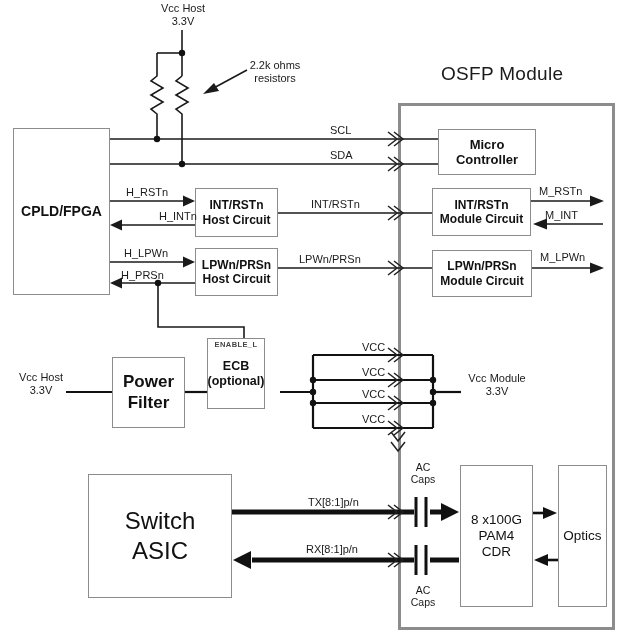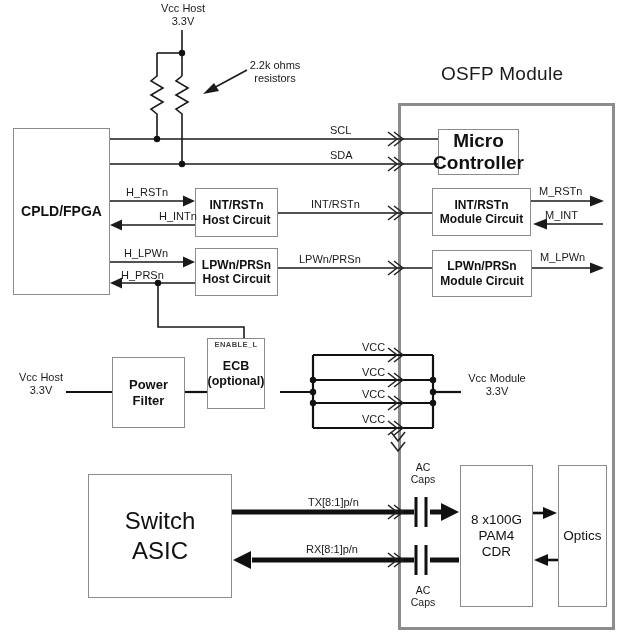--- a/index.html
+++ b/index.html
@@ -144,30 +144,30 @@
   <div class="title" style="left:441px;top:63px;">OSFP Module</div>
 
   <div class="box" style="left:13px;top:128px;width:97px;height:167px;font-size:14px;">CPLD/FPGA</div>
 
   <div class="box" style="left:195px;top:188px;width:83px;height:49px;font-size:12px;">INT/RSTn
 Host Circuit</div>
 
   <div class="box" style="left:195px;top:248px;width:83px;height:48px;font-size:12px;">LPWn/PRSn
 Host Circuit</div>
 
-  <div class="box" style="left:112px;top:357px;width:73px;height:71px;font-size:13px;">Power
+  <div class="box" style="left:112px;top:357px;width:73px;height:71px;font-size:17px;">Power
 Filter</div>
 
   <div class="box" style="left:207px;top:338px;width:58px;height:71px;font-size:12.5px;">
     <span class="enable-tag">ENABLE_L</span>
     <span>ECB
 (optional)</span>
   </div>
 
-  <div class="box" style="left:438px;top:129px;width:81px;height:46px;font-size:19px;">Micro
+  <div class="box" style="left:438px;top:129px;width:98px;height:46px;font-size:13px;">Micro
 Controller</div>
 
   <div class="box" style="left:432px;top:188px;width:99px;height:48px;font-size:12px;">INT/RSTn
 Module Circuit</div>
 
   <div class="box" style="left:432px;top:250px;width:100px;height:47px;font-size:12px;">LPWn/PRSn
 Module Circuit</div>
 
   <div class="box plain" style="left:88px;top:474px;width:144px;height:124px;font-size:24px;line-height:1.25;text-align:center;">Switch
 ASIC</div>

